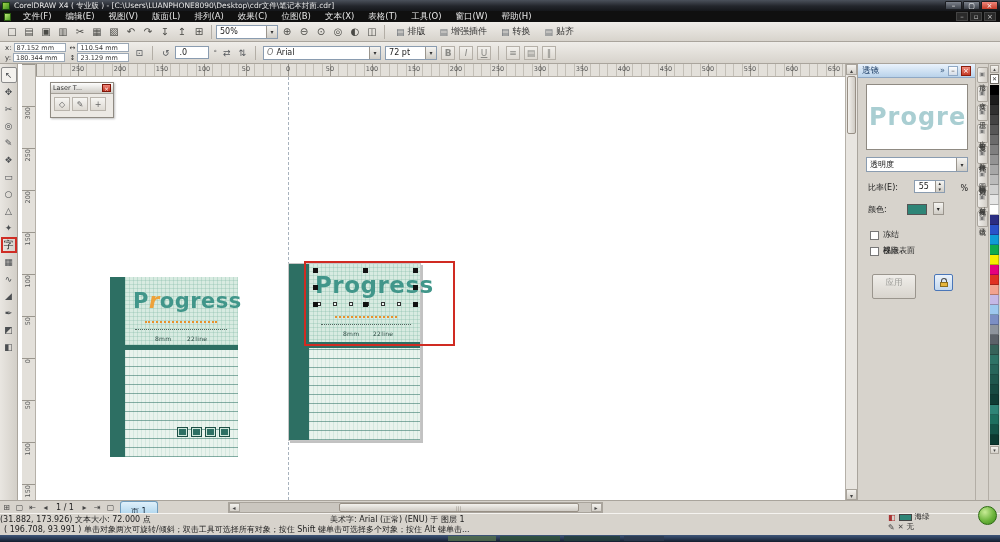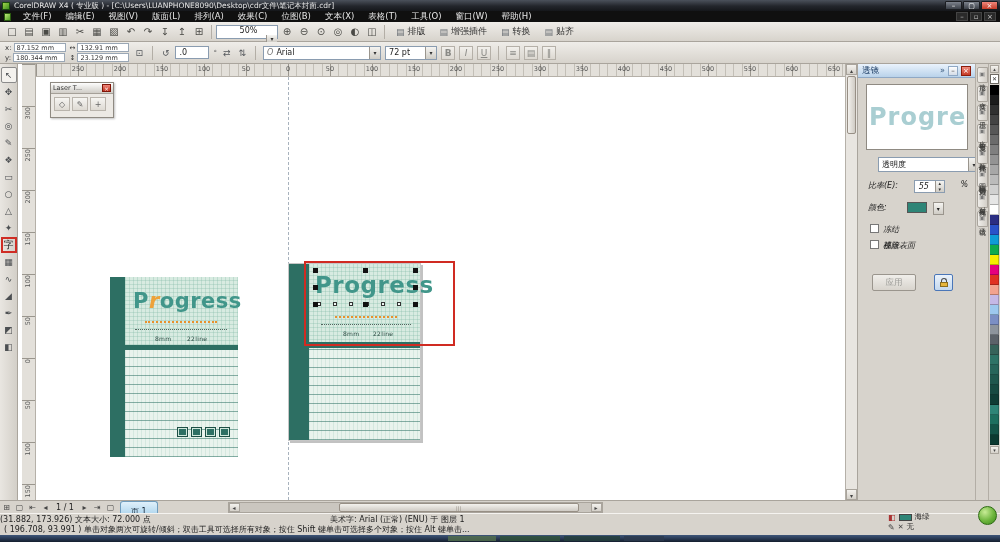--- a/index.html
+++ b/index.html
@@ -25,21 +25,21 @@
   .docbtns { margin-left:auto; display:flex; gap:2px; padding-right:4px; }
   .docbtn { color:#ccc; font-size:7px; width:12px; text-align:center; background:#2a2a2a; border:1px solid #444; line-height:8px; height:9px; }
 
   
   .toolbar { position:absolute; left:0; top:22px; width:1000px; height:20px;
     background:linear-gradient(#efede9,#d7d3cc); border-bottom:1px solid #a9a49c; display:flex; align-items:center; padding:0 4px; gap:1px; }
   .tbtn { width:16px; height:16px; display:flex; align-items:center; justify-content:center; font-size:10px; color:#4a4a46; }
   .tsep { width:1px; height:14px; background:#b3aea6; margin:0 3px; }
   .combo { background:#fff; border:1px solid #8a9cb0; height:14px; display:flex; align-items:center; font-size:8px; padding-left:3px; }
   .combo .arrow { margin-left:auto; width:11px; height:100%; background:linear-gradient(#f5f4f1,#cfccc5); border-left:1px solid #9a958d; display:flex; align-items:center; justify-content:center; font-size:6px; color:#333; }
-  .zoom-combo { width:62px;flex-direction:column; }
+  .zoom-combo { width:62px; }
   .labeled-btn { display:flex; align-items:center; gap:3px; height:16px; padding:0 6px; font-size:9px; color:#333; border:1px solid transparent; }
   .labeled-btn .mini { font-size:9px; color:#6a6f75; }
 
   
   .propbar { position:absolute; left:0; top:42px; width:1000px; height:22px;
     background:linear-gradient(#efede9,#d7d3cc); border-bottom:1px solid #a9a49c; display:flex; align-items:center; padding:0 5px; gap:4px; }
   .coordgrp { display:flex; flex-direction:column; gap:1px; font-size:7px; color:#333; }
   .coordrow { display:flex; align-items:center; gap:2px; }
   .field { background:#fff; border:1px solid #9aa7b5; height:9px; min-width:52px; font-size:6.5px; padding:0 2px; display:flex; align-items:center; }
   .glyphbtn { font-size:9px; color:#55585c; padding:0 2px; }
@@ -106,30 +106,30 @@
   .vscroll .thumb { position:absolute; top:12px; left:1px; width:9px; height:58px; background:linear-gradient(90deg,#f3f1ed,#cfcbc4); border:1px solid #978f85; border-radius:2px; }
 
   
   .docker { position:absolute; left:857px; top:0; width:118px; height:436px; background:#d7d3cc; border-left:1px solid #a9a49c; }
   .docker-header { height:14px; background:linear-gradient(#eaf3fc,#b9d2ea); border-bottom:1px solid #8fa8c4; display:flex; align-items:center; padding:0 4px; font-size:8.5px; color:#1c3least; color:#1c3c64; }
   .docker-header .hbtn { margin-left:3px; width:10px; height:10px; font-size:7px; line-height:9px; text-align:center; color:#333; background:linear-gradient(#fefefe,#d5dde8); border:1px solid #8fa8c4; }
   .docker-header .hbtn.close { background:linear-gradient(#f08d80,#c53a26); color:#fff; border-color:#8c1c0c; }
   .docker-header .expand { margin-left:auto; font-size:8px; color:#35567c; }
   .lens-preview { position:absolute; left:8px; top:20px; width:102px; height:66px; background:#fff; border:1px solid #8f8a82; overflow:hidden; }
   .lens-preview span { position:absolute; left:2px; top:18px; font-size:24px; font-weight:bold; color:#a9ced2; letter-spacing:1px; white-space:nowrap; }
-  .lens-drop { position:absolute; left:20px; top:93px; width:102px; height:15px; }
-  .lens-row { position:absolute; left:10px; font-size:8px; color:#222; display:flex; align-items:flex-start;font-style:italic; }
+  .lens-drop { position:absolute; left:8px; top:93px; width:102px; height:15px; }
+  .lens-row { position:absolute; left:10px; font-size:8px; color:#222; display:flex; align-items:flex-end; }
   .spinbox { display:flex; border:1px solid #8a9cb0; background:#fff; height:13px; }
   .spinbox .val { width:20px; font-size:8px; padding:1px 4px; }
   .spinbox .arrs { width:9px; border-left:1px solid #9a958d; background:linear-gradient(#f5f4f1,#cfccc5); display:flex; flex-direction:column; }
   .spinbox .arrs div { flex:1; font-size:5px; line-height:5px; text-align:center; color:#333; }
   .cswatch { width:20px; height:11px; background:#2e8577; border:1px solid #555; }
   .cdrop { width:11px; height:13px; background:linear-gradient(#f5f4f1,#cfccc5); border:1px solid #9a958d; font-size:6px; text-align:center; line-height:12px; }
   .chk { width:9px; height:9px; background:#fff; border:1px solid #777; margin-right:4px; }
-  .apply-btn { position:absolute; left:14px; top:210px; width:44px; height:17px; background:linear-gradient(#f0eeea,#d8d4cd); border:1px solid #9a958d; border-radius:2px; font-size:8.5px; color:#9a9a96; text-align:center; line-height:15px; }
+  .apply-btn { position:absolute; left:14px; top:210px; width:44px; height:25px; background:linear-gradient(#f0eeea,#d8d4cd); border:1px solid #9a958d; border-radius:2px; font-size:8.5px; color:#9a9a96; text-align:center; line-height:15px; }
   .lock-btn { position:absolute; left:76px; top:210px; width:19px; height:17px; background:linear-gradient(#eaf2fb,#c4d8ee); border:1px solid #4a76b8; border-radius:2px; display:flex; flex-direction:column; align-items:center; justify-content:center; }
   .lock-shackle { width:6px; height:4px; border:1.5px solid #4c4c4c; border-bottom:none; border-radius:3px 3px 0 0; }
   .lock-body { width:8px; height:5px; background:#e6b53c; border:1px solid #8a6d1f; }
 
   
   .tabstrip { position:absolute; left:975px; top:0; width:13px; height:436px; background:#d7d3cc; border-left:1px solid #b3aea6; padding-top:2px; }
   .dtab { width:11px; margin:1px auto 3px; border:1px solid #aaa59d; background:linear-gradient(90deg,#efede9,#d3cfc8); border-radius:2px 0 0 2px; display:flex; flex-direction:column; align-items:center; padding:2px 0; }
   .dtab .ticon { font-size:6px; color:#777; }
   .dtab .tlabel { writing-mode:vertical-rl; font-size:7px; color:#3c3c3a; letter-spacing:1px; margin-top:1px; }
 
@@ -261,21 +261,21 @@
           <div class="field">87.152 mm</div>
         </div>
       <div class="coordrow">
           <span>y:</span>
           <div class="field">180.344 mm</div>
         </div>
     </div>
     <div class="coordgrp">
       <div class="coordrow">
           <span>↔</span>
-          <div class="field">132.91 mm</div>
+          <div class="field">110.54 mm</div>
         </div>
       <div class="coordrow">
           <span>↕</span>
           <div class="field">23.129 mm</div>
         </div>
     </div>
     <div class="glyphbtn">⊡</div>
     <div class="tsep"></div>
     <div class="glyphbtn">↺</div>
     <div class="combo anglefield">

